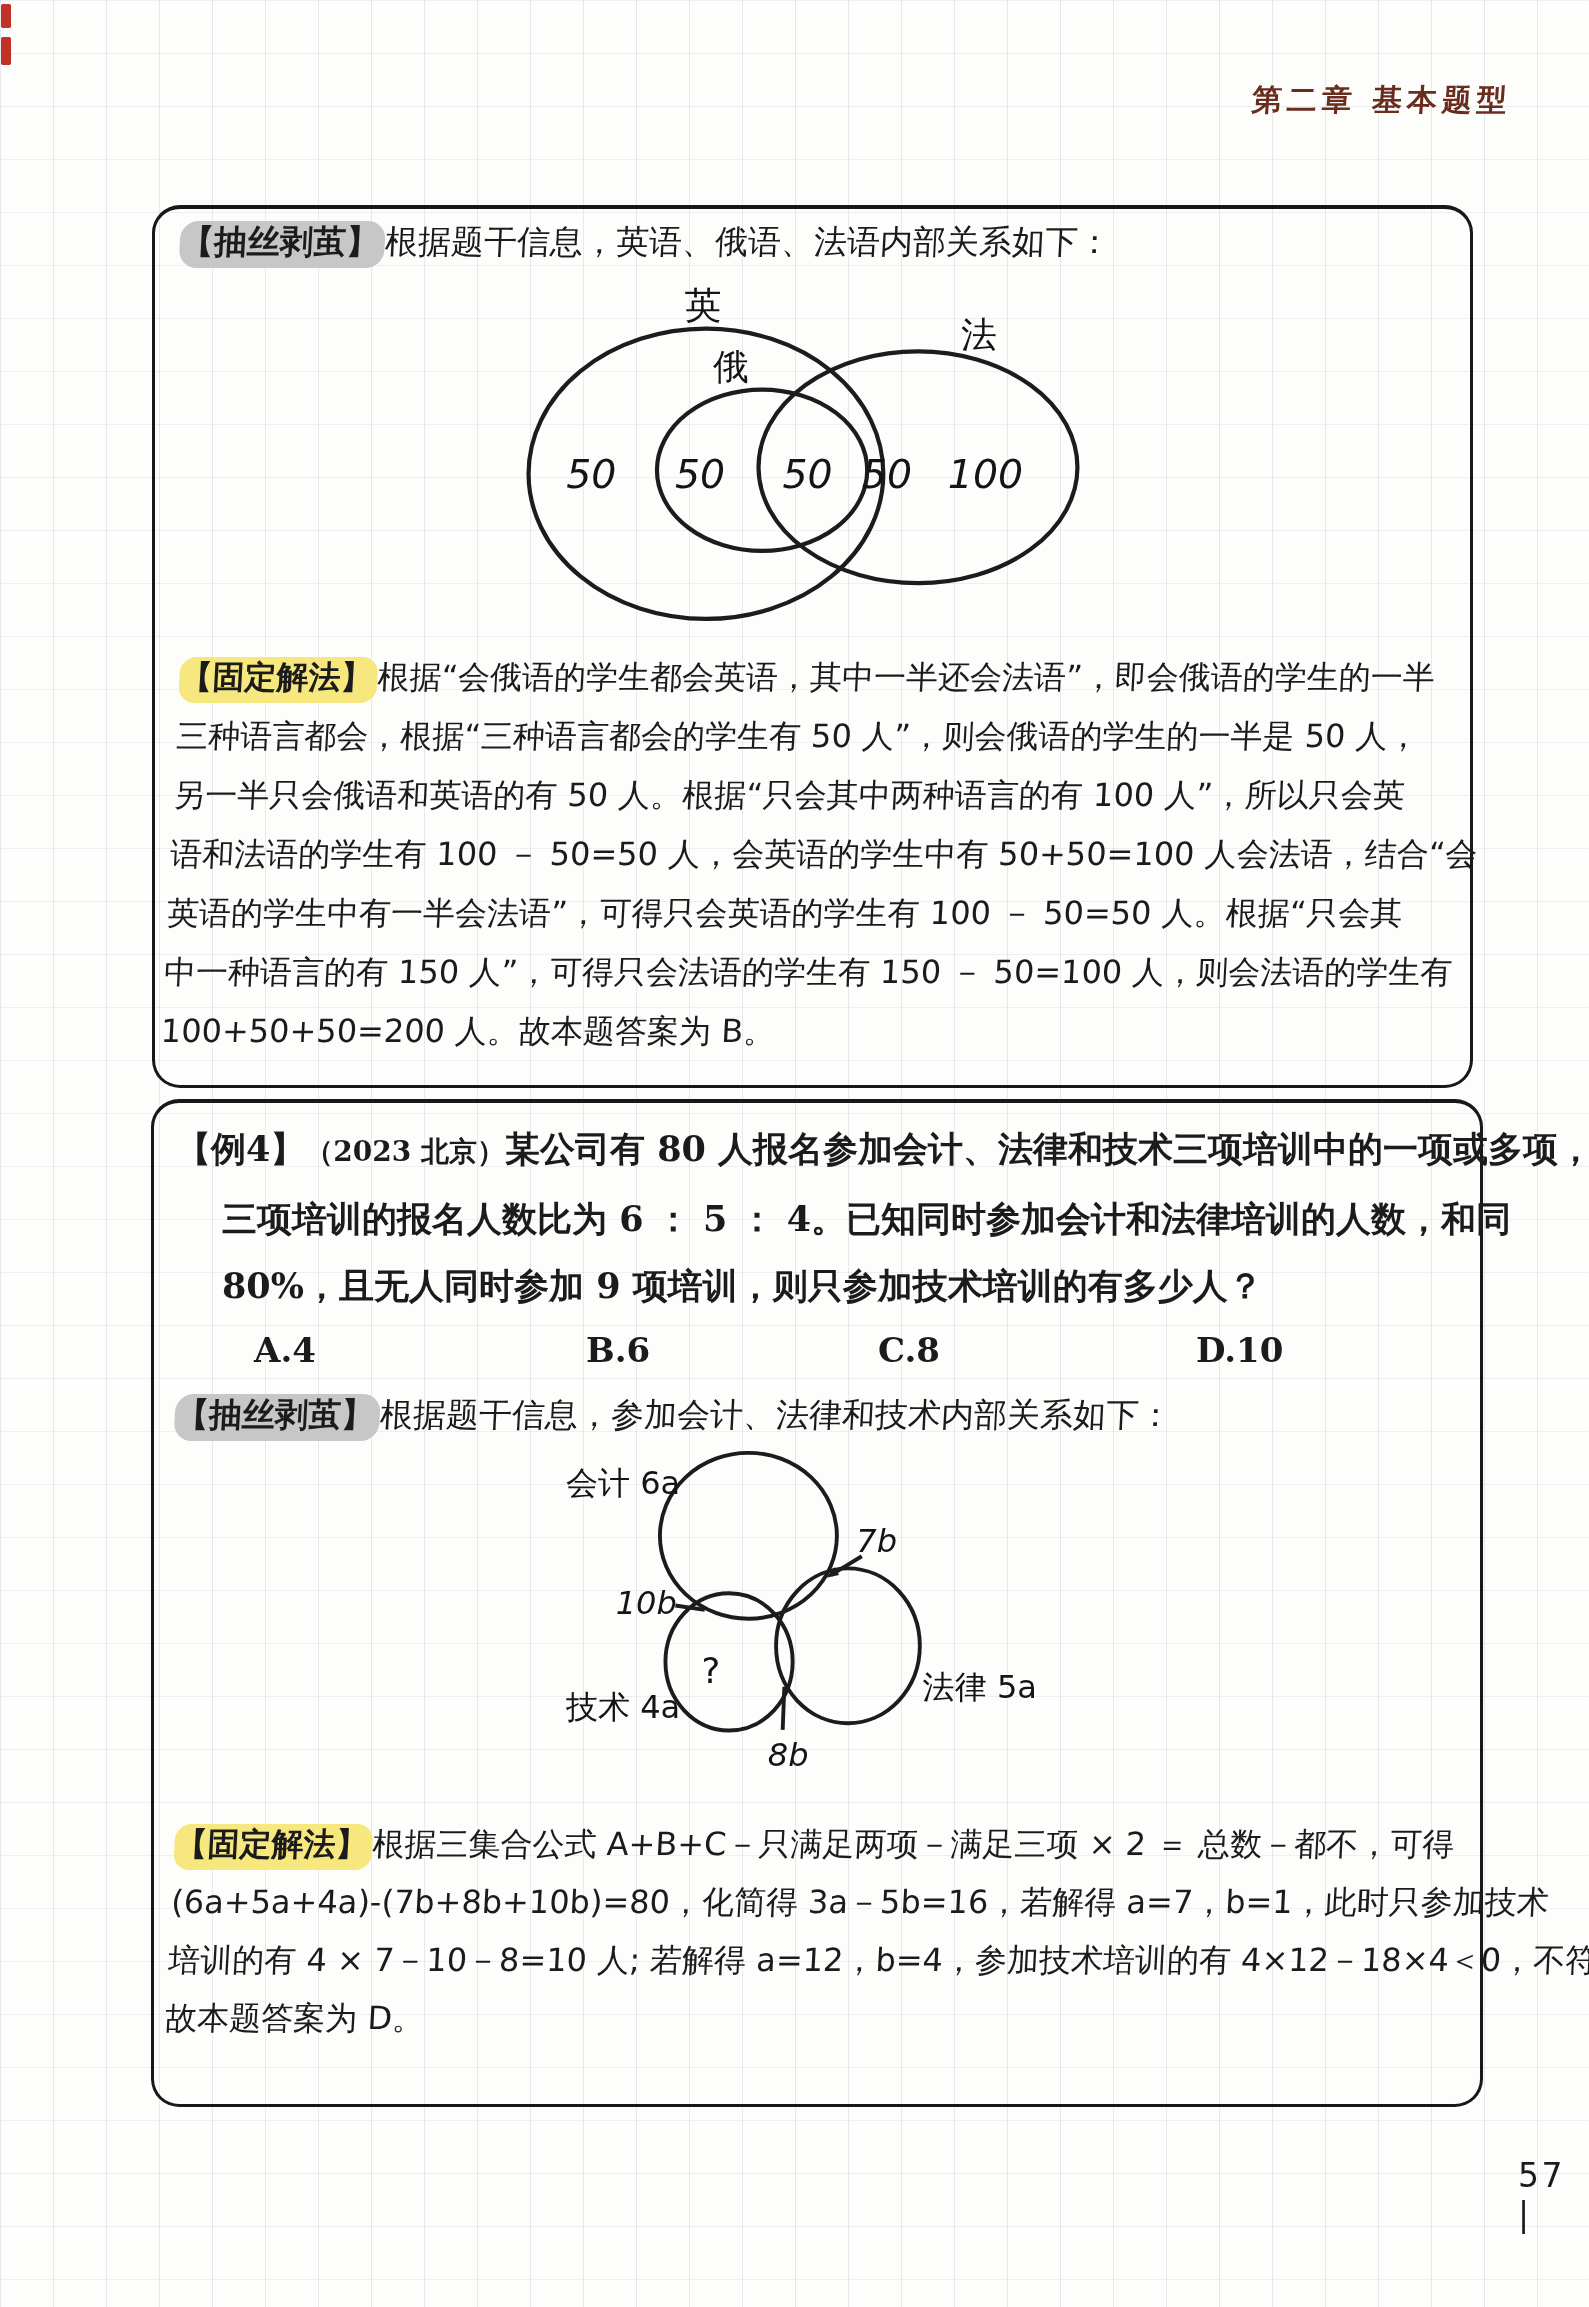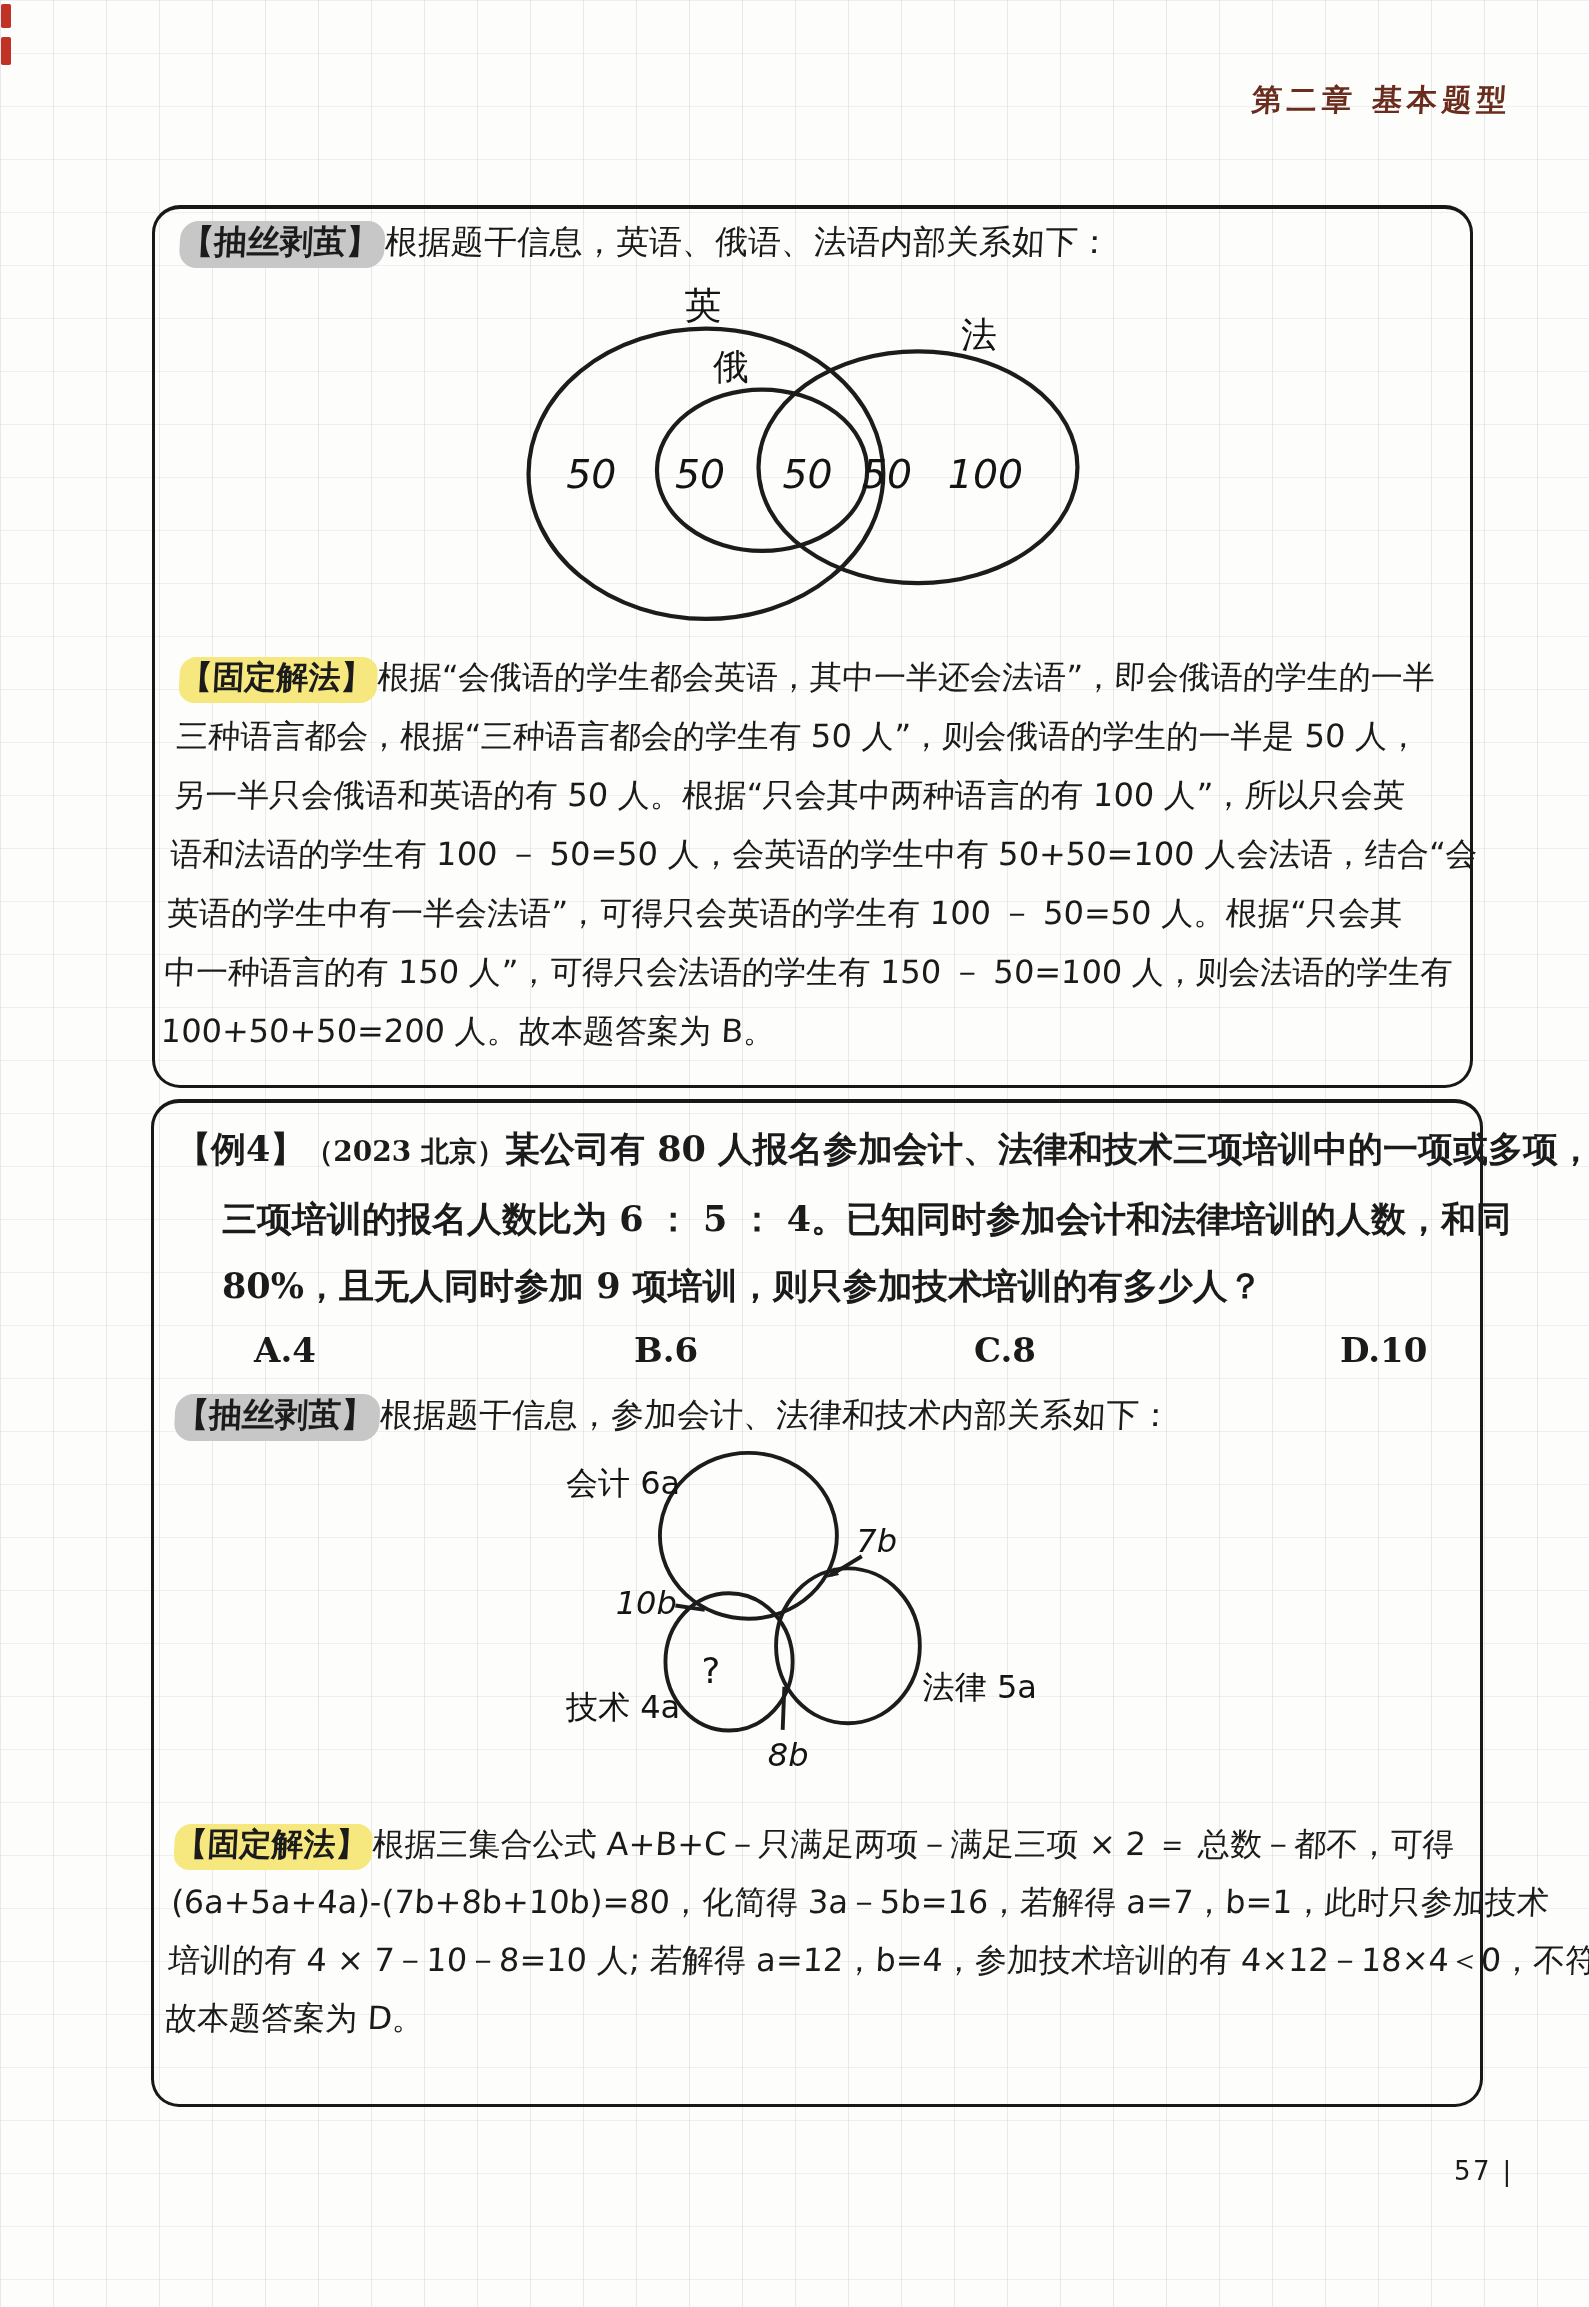--- a/index.html
+++ b/index.html
@@ -60,26 +60,26 @@
   .solution .sol-line { white-space:nowrap; }
   .box2 .solution { margin-top:8.5px; font-size:32px; line-height:58px; }
 
   .problem { font-family:"DejaVu Serif", serif; font-weight:600; font-size:35px; line-height:67px; }
   .problem .p-line { white-space:nowrap; }
   .problem .indent { padding-left:46px; }
   .problem-label { font-weight:700; }
   .problem-source { font-size:28px; }
 
   .options { display:flex; margin:2.4px 0 0 78px; height:58px; align-items:center;
-             font-family:"DejaVu Serif", serif; font-weight:600; font-size:34px;gap:48px; }
+             font-family:"DejaVu Serif", serif; font-weight:600; font-size:34px; }
   .opt-a { width:332px; } .opt-b { width:292px; } .opt-c { width:318px; }
 
   .analysis2 { margin-top:13.4px; }
 
-  .pagenum { position:absolute; left:1454px; top:2156px; font-size:26px; letter-spacing:2.4px; }
+  .pagenum { position:absolute; left:1518px; top:2156px; font-size:33px; letter-spacing:2.4px; }
 </style>
 </head>
 <body>
 
 <div class="page">
 
   <div class="red-tick tick1"></div>
   <div class="red-tick tick2"></div>
 
   <div class="header">第二章  基本题型</div>

